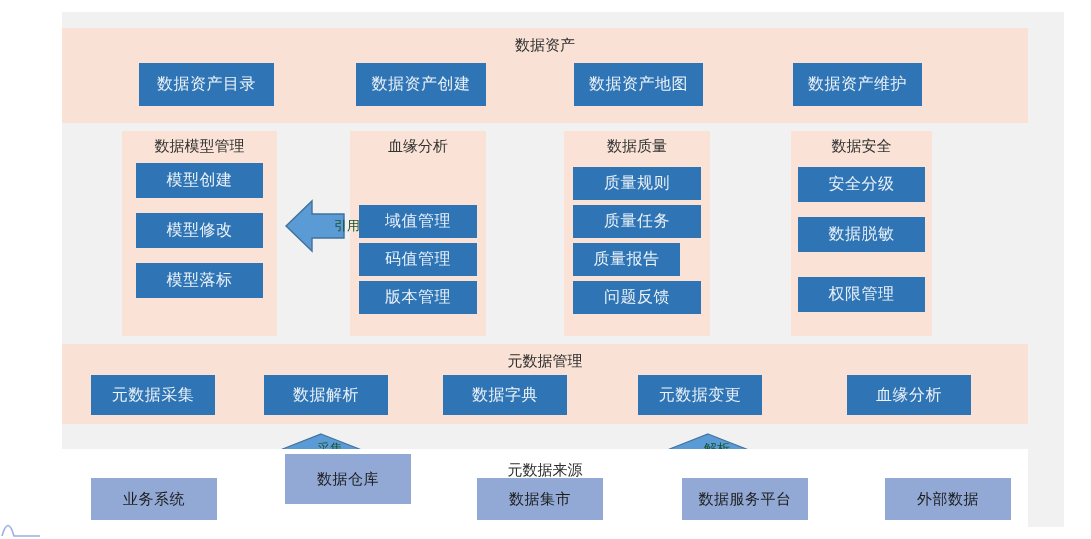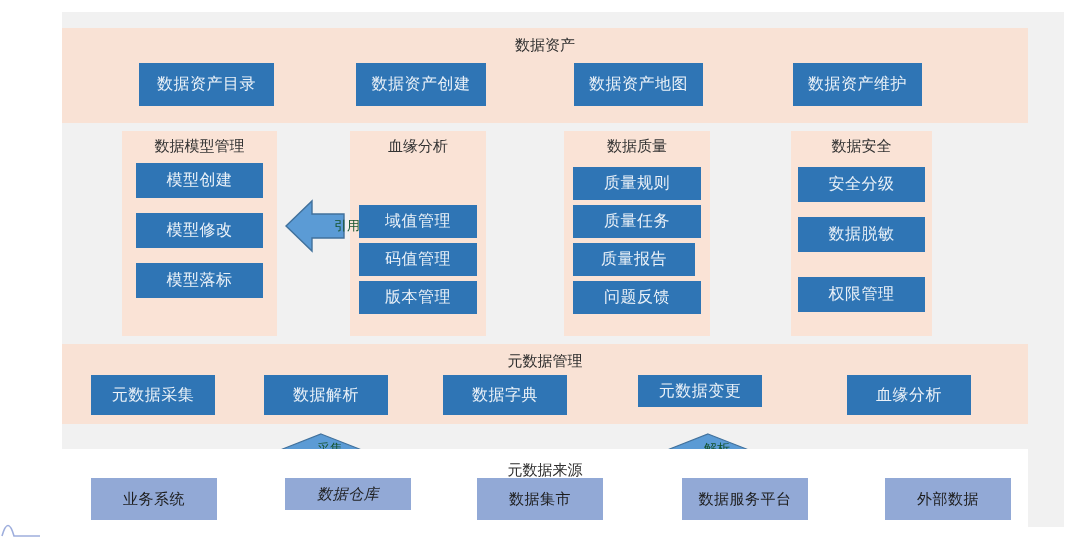--- a/index.html
+++ b/index.html
@@ -123,21 +123,21 @@
   </div>
   <div class="btn" style="left:297px; top:193px; width:118px; height:33px;">域值管理</div>
   <div class="btn" style="left:297px; top:231px; width:118px; height:33px;">码值管理</div>
   <div class="btn" style="left:297px; top:269px; width:118px; height:33px;">版本管理</div>
 
   <div class="group" style="left:502px; top:119px; width:146px; height:205px;">
     <div class="group-title">数据质量</div>
   </div>
   <div class="btn" style="left:511px; top:155px; width:128px; height:33px;">质量规则</div>
   <div class="btn" style="left:511px; top:193px; width:128px; height:33px;">质量任务</div>
-  <div class="btn" style="left:511px; top:231px; width:122px; height:33px;">质量报告</div>
+  <div class="btn" style="left:511px; top:231px; width:107px; height:33px;">质量报告</div>
   <div class="btn" style="left:511px; top:269px; width:128px; height:33px;">问题反馈</div>
 
   <div class="group" style="left:729px; top:119px; width:141px; height:205px;">
     <div class="group-title">数据安全</div>
   </div>
   <div class="btn" style="left:736px; top:155px; width:127px; height:35px;">安全分级</div>
   <div class="btn" style="left:736px; top:205px; width:127px; height:35px;">数据脱敏</div>
   <div class="btn" style="left:736px; top:265px; width:127px; height:35px;">权限管理</div>
 
   <div class="arrow-left" style="left:222px; top:183px;">
@@ -146,41 +146,41 @@
     </svg>
     <div class="arrow-label">引用</div>
   </div>
 
   <div class="band band-peach" style="left:0px; top:332px; width:966px; height:80px;padding-left:28px;">
     <div class="band-title" style="top:8px;">元数据管理</div>
   </div>
   <div class="btn" style="left:29px; top:363px; width:124px; height:40px;">元数据采集</div>
   <div class="btn" style="left:202px; top:363px; width:124px; height:40px;">数据解析</div>
   <div class="btn" style="left:381px; top:363px; width:124px; height:40px;">数据字典</div>
-  <div class="btn" style="left:576px; top:363px; width:124px; height:32px;">元数据变更</div>
+  <div class="btn" style="left:576px; top:363px; width:124px; height:40px;">元数据变更</div>
   <div class="btn" style="left:785px; top:363px; width:124px; height:40px;">血缘分析</div>
 
   <div class="arrow-up" style="left:211px; top:420px;">
     <svg width="96" height="30" viewBox="0 0 96 30">
       <polygon points="48,2 94,20 66,20 66,29 30,29 30,20 2,20" fill="#5b9bd5" stroke="#41719c" stroke-width="1.2"></polygon>
     </svg>
     <div class="arrow-label">采集</div>
   </div>
   <div class="arrow-up" style="left:598px; top:420px;">
     <svg width="96" height="30" viewBox="0 0 96 30">
       <polygon points="48,2 94,20 66,20 66,29 30,29 30,20 2,20" fill="#5b9bd5" stroke="#41719c" stroke-width="1.2"></polygon>
     </svg>
     <div class="arrow-label">解析</div>
   </div>
 
   <div class="band band-white" style="left:0px; top:437px; width:966px; height:82px;">
     <div class="band-title" style="top:12px;">元数据来源</div>
   </div>
   <div class="btn btn-light" style="left:29px; top:466px; width:126px; height:42px;">业务系统</div>
-  <div class="btn btn-light" style="left:223px; top:466px; width:126px; height:32px;font-style:italic;">数据仓库</div>
+  <div class="btn btn-light" style="left:223px; top:442px; width:126px; height:50px;">数据仓库</div>
   <div class="btn btn-light" style="left:415px; top:466px; width:126px; height:42px;">数据集市</div>
   <div class="btn btn-light" style="left:620px; top:466px; width:126px; height:42px;">数据服务平台</div>
   <div class="btn btn-light" style="left:823px; top:466px; width:126px; height:42px;">外部数据</div>
 
 </div>
 
 <div class="stray">
   <svg width="40" height="26" viewBox="0 0 40 26">
     <path d="M2 24 C 6 10, 10 10, 14 24 L 40 24" fill="none" stroke="#9eaedd" stroke-width="1.6"></path>
   </svg>

